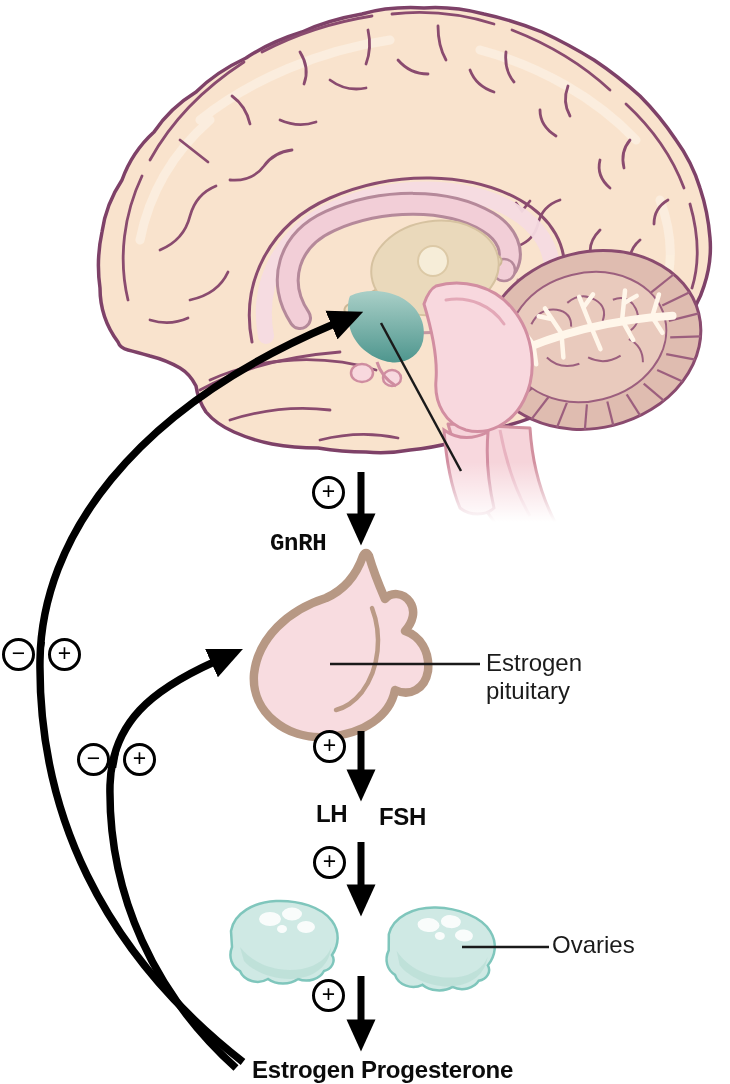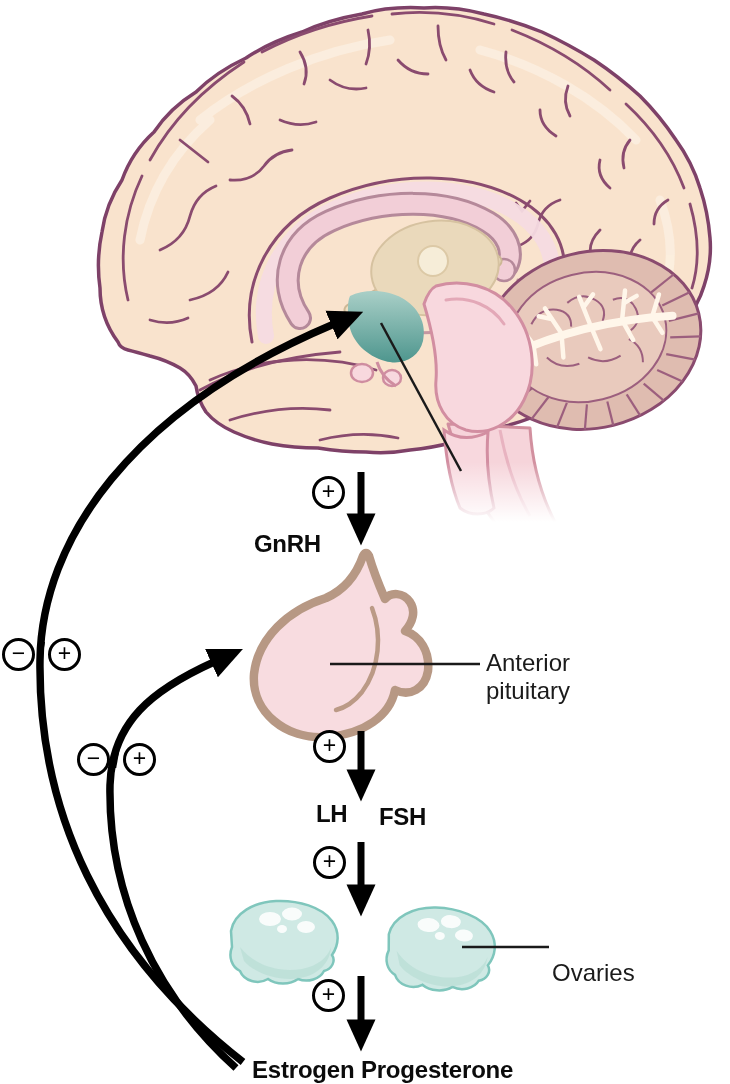--- a/index.html
+++ b/index.html
@@ -223,29 +223,29 @@
     <line x1="361" y1="472" x2="361" y2="516" stroke-width="7" marker-end="url(#ah)"></line>
     <line x1="361" y1="731" x2="361" y2="772" stroke-width="7" marker-end="url(#ah)"></line>
     <line x1="361" y1="842" x2="361" y2="887" stroke-width="7" marker-end="url(#ah)"></line>
     <line x1="361" y1="976" x2="361" y2="1022" stroke-width="7" marker-end="url(#ah)"></line>
     <path d="M243,1062 C100,950 38,810 40,660 C42,540 130,410 334,324" stroke-width="7.5" marker-end="url(#ah)"></path>
     <path d="M236,1068 C155,995 108,895 110,785 C112,722 152,690 214,662" stroke-width="7.5" marker-end="url(#ah)"></path>
   </g>
 </svg>
 
 
-  <div class="lbl b" style="left:254px;top:530px;">GnRH</div>
-
-  <div class="lbl" style="left:486px;top:649px;">Anterior
+  <div class="lbl b" style="left:270px;top:530px;font-family:Liberation Mono, monospace;">GnRH</div>
+
+  <div class="lbl" style="left:486px;top:649px;">Estrogen
 pituitary</div>
 
   <div class="lbl b" style="left:316px;top:800px;">LH</div>
   <div class="lbl b" style="left:379px;top:803px;">FSH</div>
 
-  <div class="lbl" style="left:552px;top:931px;margin-top:28px;">Ovaries</div>
+  <div class="lbl" style="left:552px;top:931px;">Ovaries</div>
 
   <div class="lbl b" style="left:252px;top:1056px;letter-spacing:-0.2px;text-align:right;">Estrogen Progesterone</div>
 
   <div class="sign" style="left:312px;top:476px;">+</div>
   <div class="sign" style="left:313px;top:730px;">+</div>
   <div class="sign" style="left:313px;top:846px;">+</div>
   <div class="sign" style="left:312px;top:979px;">+</div>
 
   <div class="pair" style="left:2px;top:638px;">
     <div class="sign">−</div>

